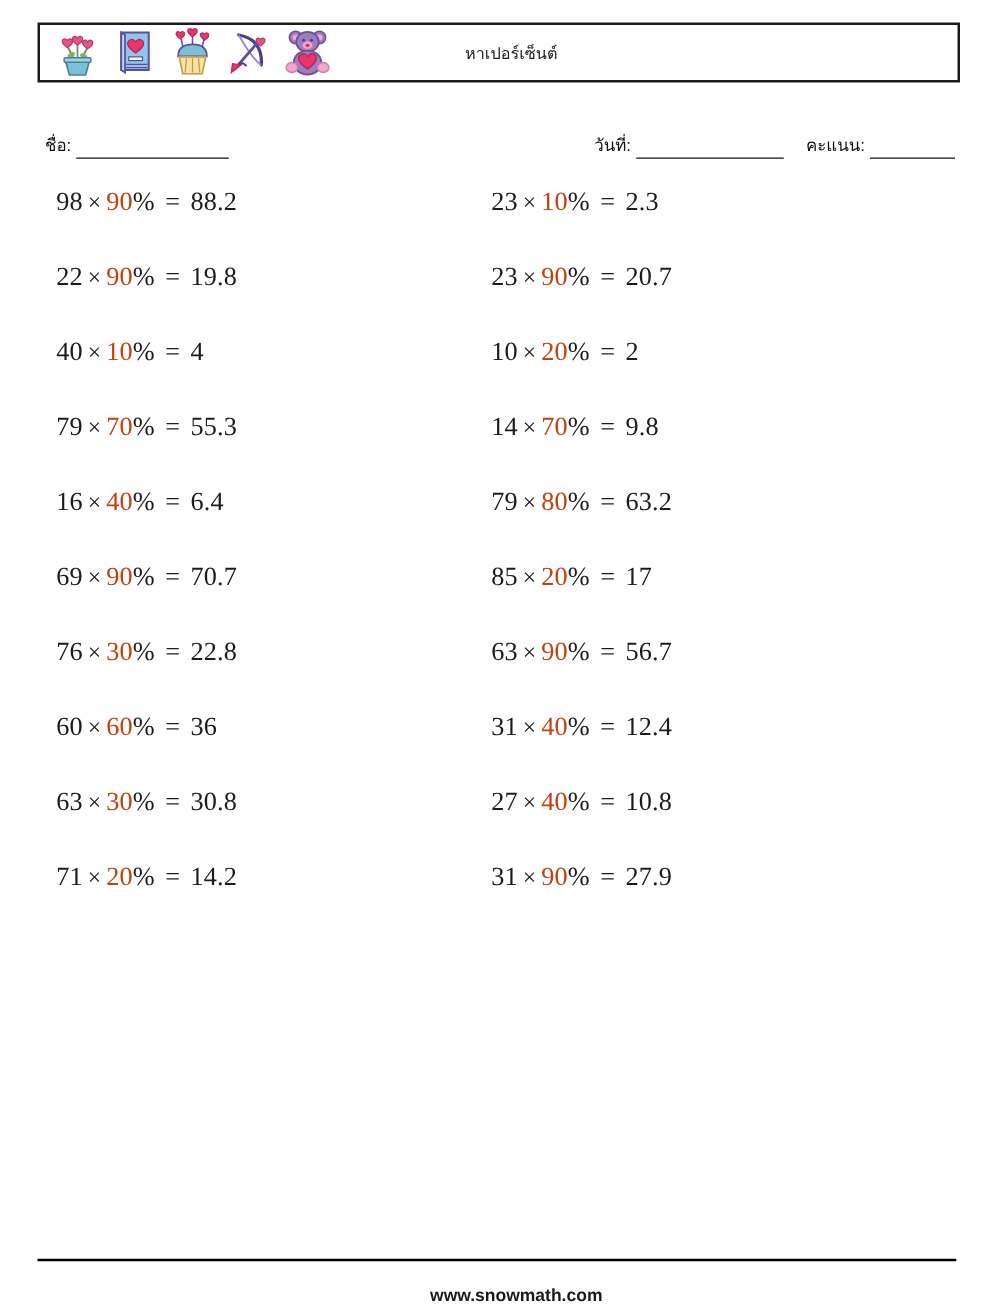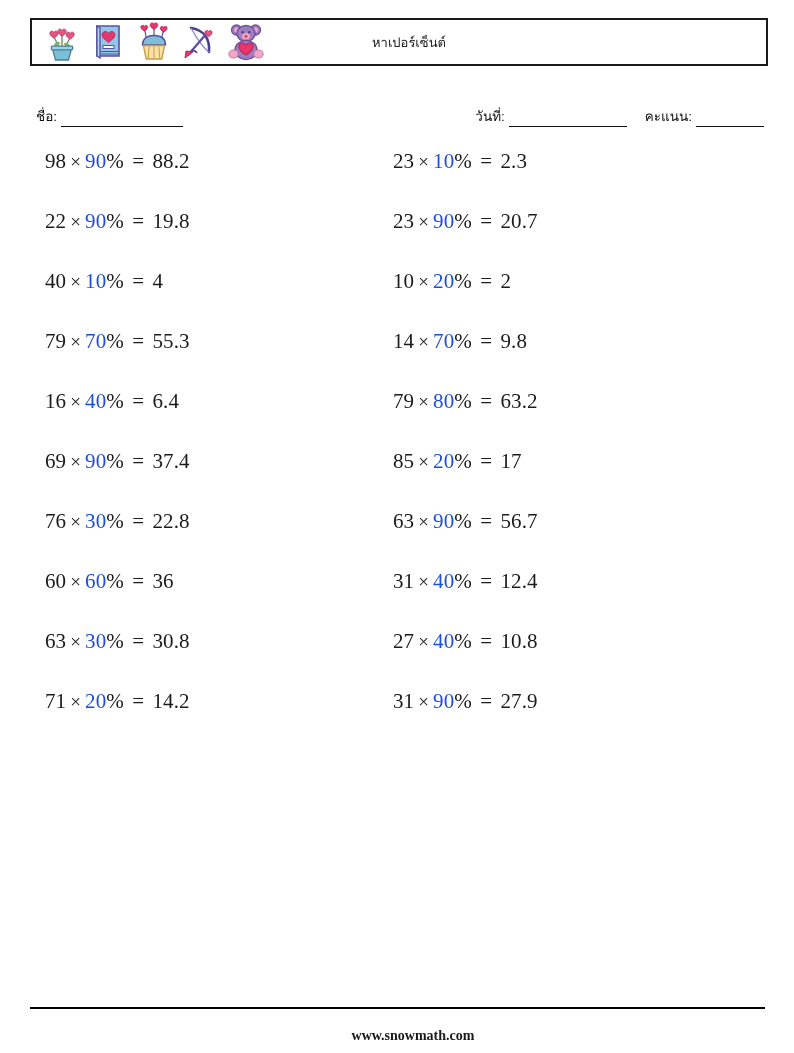--- a/index.html
+++ b/index.html
@@ -111,39 +111,39 @@
     font-size: 21px;
     font-family: "Liberation Serif", "DejaVu Serif", serif;
     color: #1b1b1b;
     white-space: nowrap;
     letter-spacing: 0.1px;
   }
   .eq .times {
     font-size: 19px;
     padding: 0 4px;
   }
-  .eq .pct-num { color: #1d4ed8; }
+  .eq .pct-num { color: #c2410c; }
   .eq .pct-sign { color: #1b1b1b; }
   .eq .eqsign { padding: 0 3px; }
 
   
   .footer-rule {
     position: absolute;
     left: 30px;
     top: 1007px;
     width: 735px;
     border-top: 2px solid #000;
   }
   .footer-text {
     position: absolute;
     left: 0;
     right: 0;
     top: 1028px;
     text-align: center;
-    font-family: Liberation Serif, serif;
+    font-family: Liberation Sans, sans-serif;
     font-size: 14px;
     font-weight: 700;
     color: #1a1a1a;
     padding-left: 32px;
   }
 </style>
 </head>
 <body>
 
 <div class="page">
@@ -249,21 +249,21 @@
     </div>
   </div>
 
   <div class="problems">
     <div class="col col-left" id="col-left">
         <div class="eq"><span class="operand">98</span><span class="times">×</span><span class="pct-num">90</span><span class="pct-sign">%</span><span class="eqsign"> = </span><span class="result">88.2</span></div>
         <div class="eq"><span class="operand">22</span><span class="times">×</span><span class="pct-num">90</span><span class="pct-sign">%</span><span class="eqsign"> = </span><span class="result">19.8</span></div>
         <div class="eq"><span class="operand">40</span><span class="times">×</span><span class="pct-num">10</span><span class="pct-sign">%</span><span class="eqsign"> = </span><span class="result">4</span></div>
         <div class="eq"><span class="operand">79</span><span class="times">×</span><span class="pct-num">70</span><span class="pct-sign">%</span><span class="eqsign"> = </span><span class="result">55.3</span></div>
         <div class="eq"><span class="operand">16</span><span class="times">×</span><span class="pct-num">40</span><span class="pct-sign">%</span><span class="eqsign"> = </span><span class="result">6.4</span></div>
-        <div class="eq"><span class="operand">69</span><span class="times">×</span><span class="pct-num">90</span><span class="pct-sign">%</span><span class="eqsign"> = </span><span class="result">37.4</span></div>
+        <div class="eq"><span class="operand">69</span><span class="times">×</span><span class="pct-num">90</span><span class="pct-sign">%</span><span class="eqsign"> = </span><span class="result">70.7</span></div>
         <div class="eq"><span class="operand">76</span><span class="times">×</span><span class="pct-num">30</span><span class="pct-sign">%</span><span class="eqsign"> = </span><span class="result">22.8</span></div>
         <div class="eq"><span class="operand">60</span><span class="times">×</span><span class="pct-num">60</span><span class="pct-sign">%</span><span class="eqsign"> = </span><span class="result">36</span></div>
         <div class="eq"><span class="operand">63</span><span class="times">×</span><span class="pct-num">30</span><span class="pct-sign">%</span><span class="eqsign"> = </span><span class="result">30.8</span></div>
         <div class="eq"><span class="operand">71</span><span class="times">×</span><span class="pct-num">20</span><span class="pct-sign">%</span><span class="eqsign"> = </span><span class="result">14.2</span></div>
       </div>
     <div class="col col-right" id="col-right">
         <div class="eq"><span class="operand">23</span><span class="times">×</span><span class="pct-num">10</span><span class="pct-sign">%</span><span class="eqsign"> = </span><span class="result">2.3</span></div>
         <div class="eq"><span class="operand">23</span><span class="times">×</span><span class="pct-num">90</span><span class="pct-sign">%</span><span class="eqsign"> = </span><span class="result">20.7</span></div>
         <div class="eq"><span class="operand">10</span><span class="times">×</span><span class="pct-num">20</span><span class="pct-sign">%</span><span class="eqsign"> = </span><span class="result">2</span></div>
         <div class="eq"><span class="operand">14</span><span class="times">×</span><span class="pct-num">70</span><span class="pct-sign">%</span><span class="eqsign"> = </span><span class="result">9.8</span></div>

